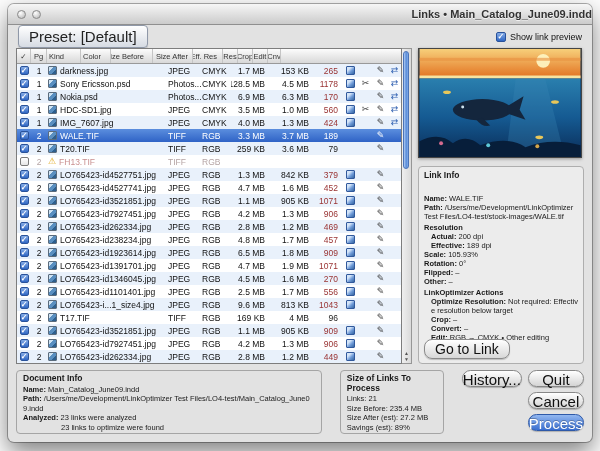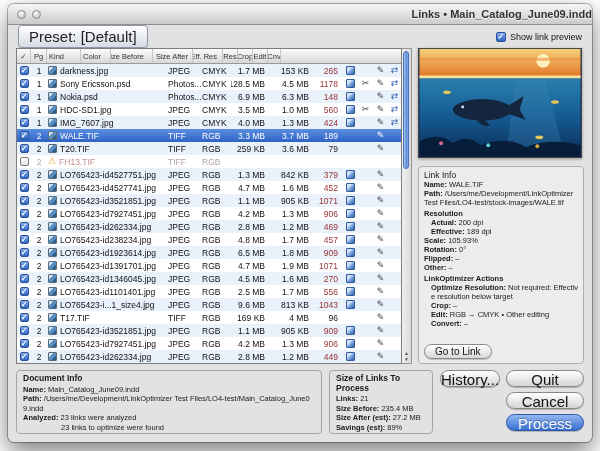--- a/index.html
+++ b/index.html
@@ -47,35 +47,35 @@
   .resic{width:9px;height:9px;border:1px solid #31599c;border-radius:1px;background:linear-gradient(135deg,#d3e4f8 30%,#6f9bd8 60%,#35659f);display:inline-block}
   .cropic,.editic{font-size:9px;color:#3c3c3c;line-height:1}
   .cnvic{font-size:9px;color:#2e5fb0;line-height:1}
   .tr.sel .cropic,.tr.sel .editic,.tr.sel .cnvic{color:#fff}
   .vscroll{width:10px;background:linear-gradient(90deg,#efefef,#dadada);border:1px solid #969696;border-left:none;position:relative;flex:none}
   .vthumb{position:absolute;left:1px;top:2px;width:6px;height:118px;border-radius:4px;background:linear-gradient(90deg,#aecbf3,#5a8cd8 55%,#82abe8);border:1px solid #4a73b8}
   .varrows{position:absolute;bottom:1px;left:0;width:100%;text-align:center;font-size:5px;color:#555;line-height:6px}
   .side{width:166px;display:flex;flex-direction:column}
   .preview{width:164px;height:110px;border:1px solid #454545;background:#0a2c57;flex:none;box-shadow:0 1px 3px rgba(0,0,0,.35)}
   .linkinfo{margin-top:8px;flex:1;background:#ececec;border:1px solid #aeaeae;border-radius:4px;padding:4px 5px 22px;font-size:7.5px;line-height:9px;color:#1a1a1a;position:relative;overflow:hidden}
-  .li-head{font-weight:normal;font-size:8.5px;margin-bottom:0}
+  .li-head{font-weight:bold;font-size:8.5px;margin-bottom:14px}
   .li-line .lbl{font-weight:bold}
   .li-line.ind{padding-left:7px}
   .li-line.section{margin-top:2px}
   .li-line .val{word-break:break-all}
-  .gotolink{position:absolute;left:5px;bottom:4px;font-size:10px;padding:1px 10px;border:1px solid #8a8a8a;border-radius:8px;background:linear-gradient(#fff,#d7d7d7);box-shadow:0 1px 1px rgba(0,0,0,.2);color:#111}
-  .bottom{display:flex;gap:7px;padding:6px 8px 15px}
+  .gotolink{position:absolute;left:5px;bottom:4px;font-size:14px;padding:1px 10px;border:1px solid #8a8a8a;border-radius:8px;background:linear-gradient(#fff,#d7d7d7);box-shadow:0 1px 1px rgba(0,0,0,.2);color:#111}
+  .bottom{display:flex;gap:18px;padding:6px 8px 15px}
   .box{border:1px solid #a5a5a5;border-radius:4px;padding:3px 6px;font-size:7.5px;line-height:9.5px;color:#1a1a1a;height:64px;overflow:hidden}
   .bx-head{font-weight:bold;font-size:8.5px;margin-bottom:1px}
   .docinfo{width:306px}
   .sizebox{width:104px}
   .bx-line .lbl{font-weight:bold}
   .bx-line.cont{padding-left:38px}
   .bx-line .val{word-break:break-all}
-  .sizebox .bx-line .lbl{font-weight:bold}
+  .sizebox .bx-line .lbl{font-weight:normal}
   .btns{flex:1;display:flex;gap:6px;align-items:flex-start}
   .btncol1{width:60px;display:flex;flex-direction:column}
   .btncol2{flex:1;display:flex;flex-direction:column;gap:5px}
   .btn{height:17px;border:1px solid #878787;border-radius:9px;background:linear-gradient(#ffffff,#d4d4d4);font-size:15px;color:#111;box-shadow:0 1px 1px rgba(0,0,0,.22);font-family:"Liberation Sans",sans-serif}
   .btn.primary{background:linear-gradient(#92b7f0,#3a6fd0);border-color:#2e59a8;color:#fff;text-shadow:0 -1px 0 rgba(0,0,0,.25)}
 </style>
 </head>
 <body>
 
 <div class="window">
@@ -172,21 +172,21 @@
               </div>
               <div class="td c1">1</div>
               <div class="td c2">
                 <span class="thumb"></span>
                 <span class="nm">Nokia.psd</span>
               </div>
               <div class="td c3">Photos...</div>
               <div class="td c4">CMYK</div>
               <div class="td c5">6.9 MB</div>
               <div class="td c6">6.3 MB</div>
-              <div class="td c7 eff hot">148</div>
+              <div class="td c7 eff hot">170</div>
               <div class="td c8">
                 <span class="resic"></span>
               </div>
               <div class="td c9"></div>
               <div class="td c10">
                 <span class="editic">✎</span>
               </div>
               <div class="td c11">
                 <span class="cnvic">⇄</span>
               </div>
@@ -700,22 +700,22 @@
             <div class="li-line section"><span class="lbl">Resolution</span> <span class="val"></span></div>
             <div class="li-line ind"><span class="lbl">Actual:</span> <span class="val">200 dpi</span></div>
             <div class="li-line ind"><span class="lbl">Effective:</span> <span class="val">189 dpi</span></div>
             <div class="li-line"><span class="lbl">Scale:</span> <span class="val">105.93%</span></div>
             <div class="li-line"><span class="lbl">Rotation:</span> <span class="val">0°</span></div>
             <div class="li-line"><span class="lbl">Flipped:</span> <span class="val">–</span></div>
             <div class="li-line"><span class="lbl">Other:</span> <span class="val">–</span></div>
             <div class="li-line section"><span class="lbl">LinkOptimizer Actions</span> <span class="val"></span></div>
             <div class="li-line ind"><span class="lbl">Optimize Resolution:</span> <span class="val">Not required: Effective resolution below target</span></div>
             <div class="li-line ind"><span class="lbl">Crop:</span> <span class="val">–</span></div>
+            <div class="li-line ind"><span class="lbl">Convert:</span> <span class="val">–</span></div>
             <div class="li-line ind"><span class="lbl">Edit:</span> <span class="val">RGB → CMYK • Other editing</span></div>
-            <div class="li-line ind"><span class="lbl">Convert:</span> <span class="val">–</span></div>
           </div>
         <button class="gotolink">Go to Link</button>
       </div>
     </div>
 
   </div>
 
   <div class="bottom">
     <div class="box docinfo">
       <div class="bx-head">Document Info</div>

